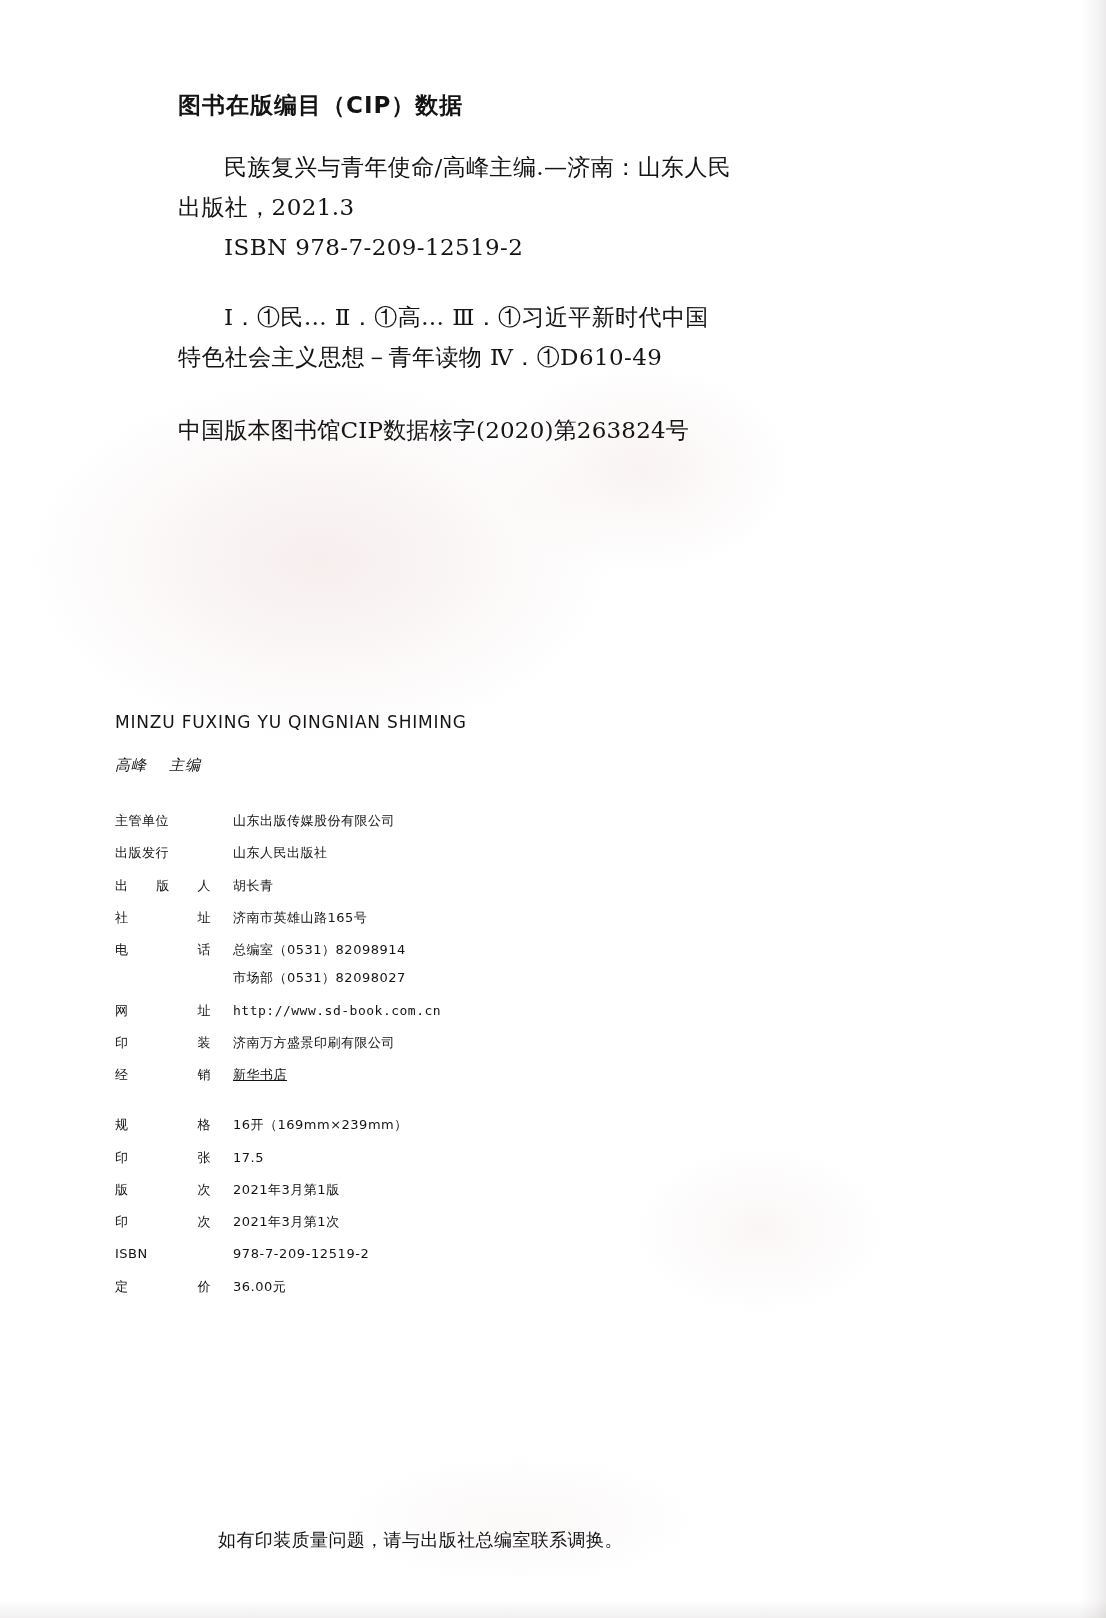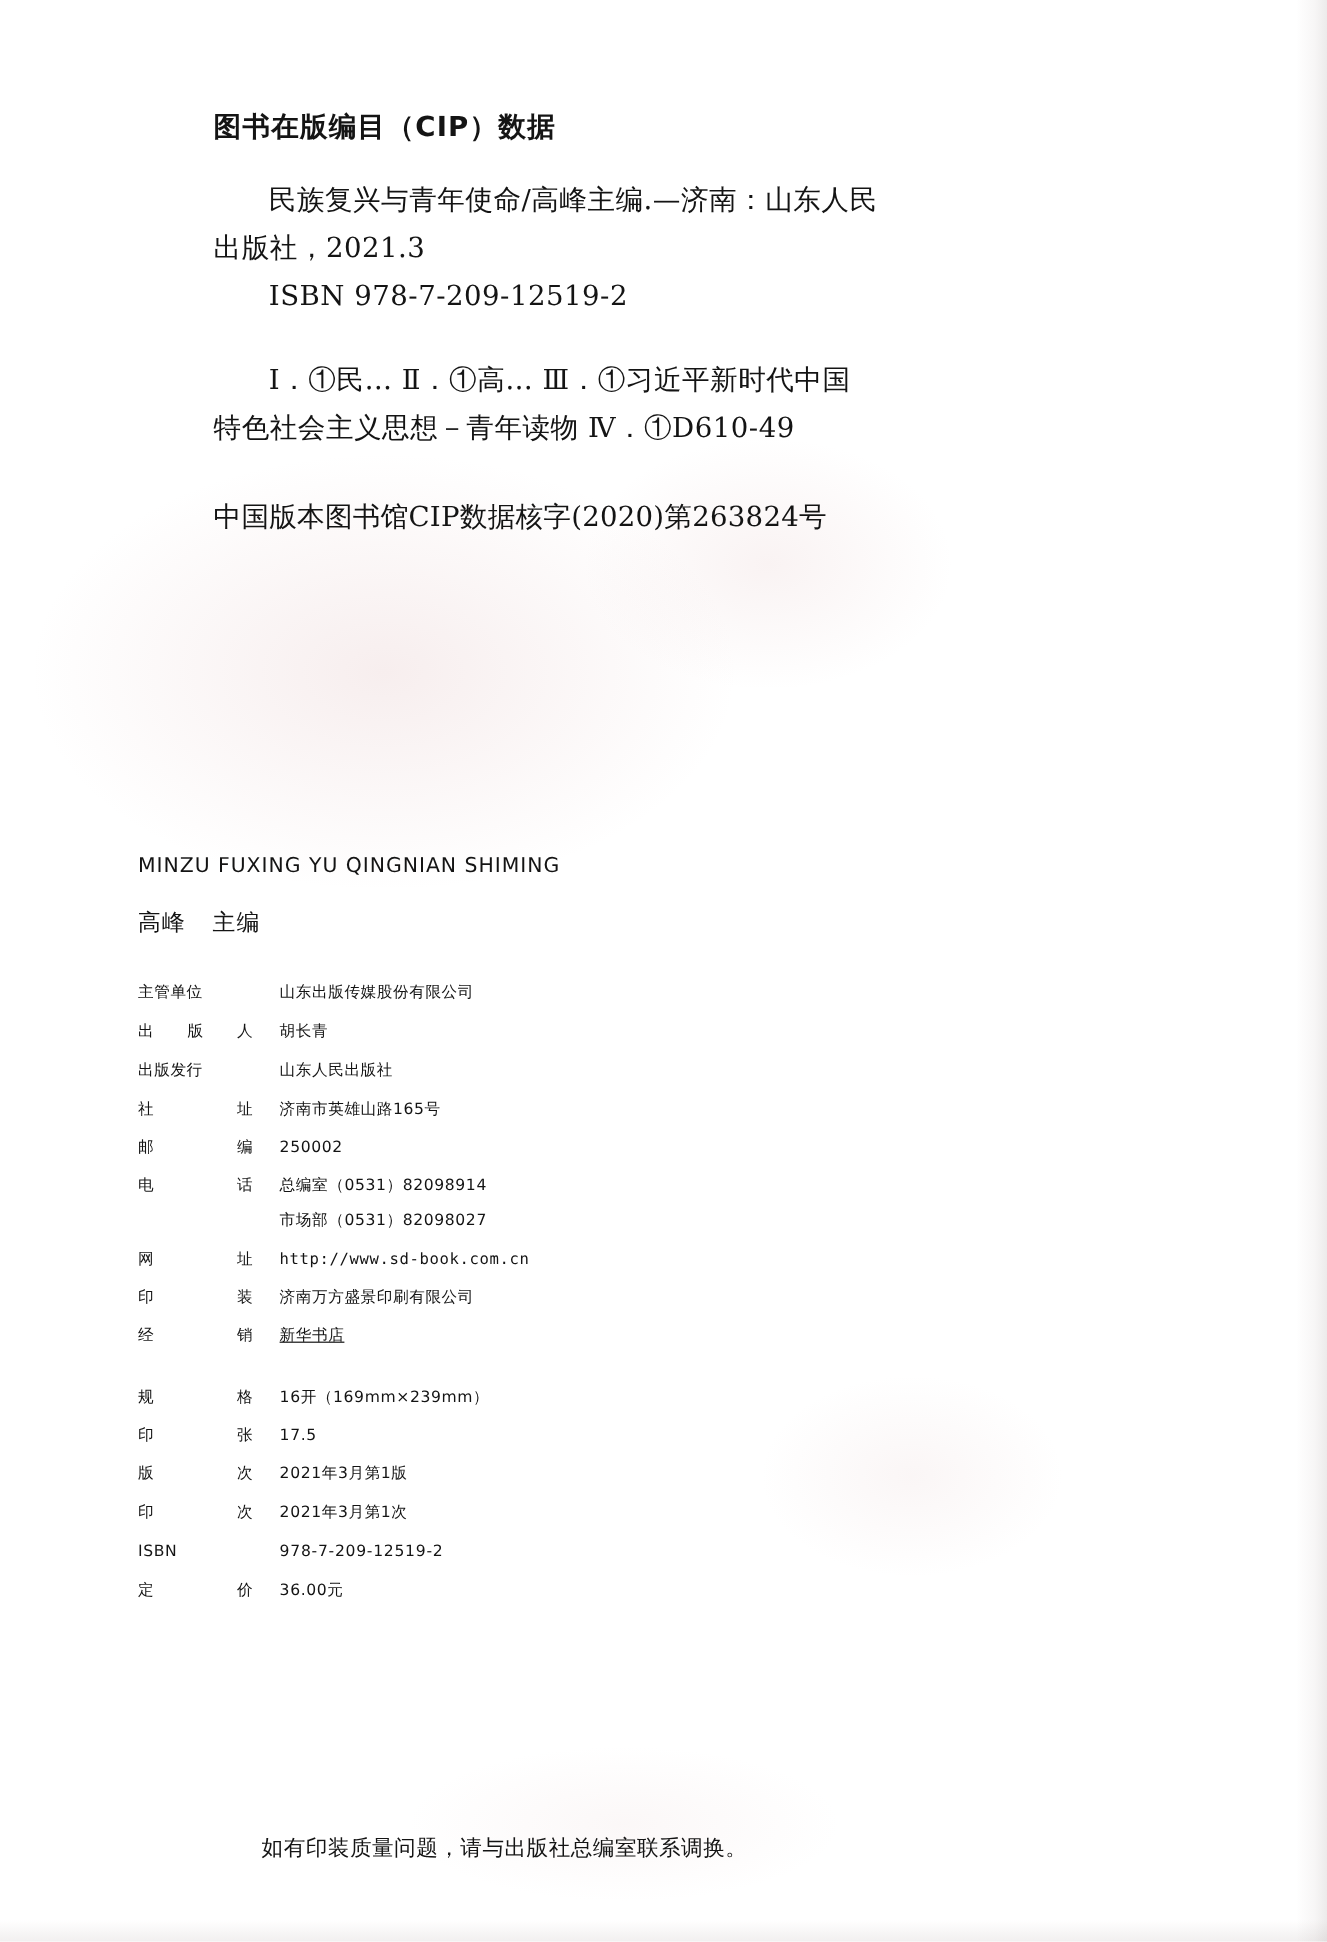--- a/index.html
+++ b/index.html
@@ -93,23 +93,24 @@
     font-weight: bold;
     letter-spacing: 1.2px;
     margin-bottom: 14px;
   }
   .book-pinyin {
     font-size: 17px;
     letter-spacing: 0.8px;
     margin-bottom: 24px;
   }
   .book-editor {
-    font-size: 19px;
+    font-size: 15px;
     letter-spacing: 1px;
     margin-bottom: 38px;
+    font-style: italic;
   }
   .book-editor .sp { display: inline-block; width: 22px; }
 
   .info-table {
     border-collapse: collapse;
   }
   .info-table td {
     vertical-align: top;
     padding: 0 0 16px 0;
     font-size: 13px;
@@ -176,34 +177,30 @@
     <span>高峰</span><span class="sp"></span><span>主编</span>
   </div>
 
   <table class="info-table">
     <tbody>
       <tr>
         <td class="lbl">主管单位</td>
         <td>山东出版传媒股份有限公司</td>
       </tr>
       <tr>
+        <td class="lbl">出版发行</td>
+        <td>山东人民出版社</td>
+      </tr>
+      <tr>
         <td class="lbl"><span class="lbl-spread">出版人</span></td>
         <td>胡长青</td>
       </tr>
       <tr>
-        <td class="lbl">出版发行</td>
-        <td>山东人民出版社</td>
-      </tr>
-      <tr>
         <td class="lbl"><span class="lbl-spread">社址</span></td>
         <td>济南市英雄山路165号</td>
-      </tr>
-      <tr>
-        <td class="lbl"><span class="lbl-spread">邮编</span></td>
-        <td>250002</td>
       </tr>
       <tr>
         <td class="lbl"><span class="lbl-spread">电话</span></td>
         <td>
           <span>总编室（0531）82098914</span>
           <span class="sub-line">市场部（0531）82098027</span>
         </td>
       </tr>
       <tr>
         <td class="lbl"><span class="lbl-spread">网址</span></td>

